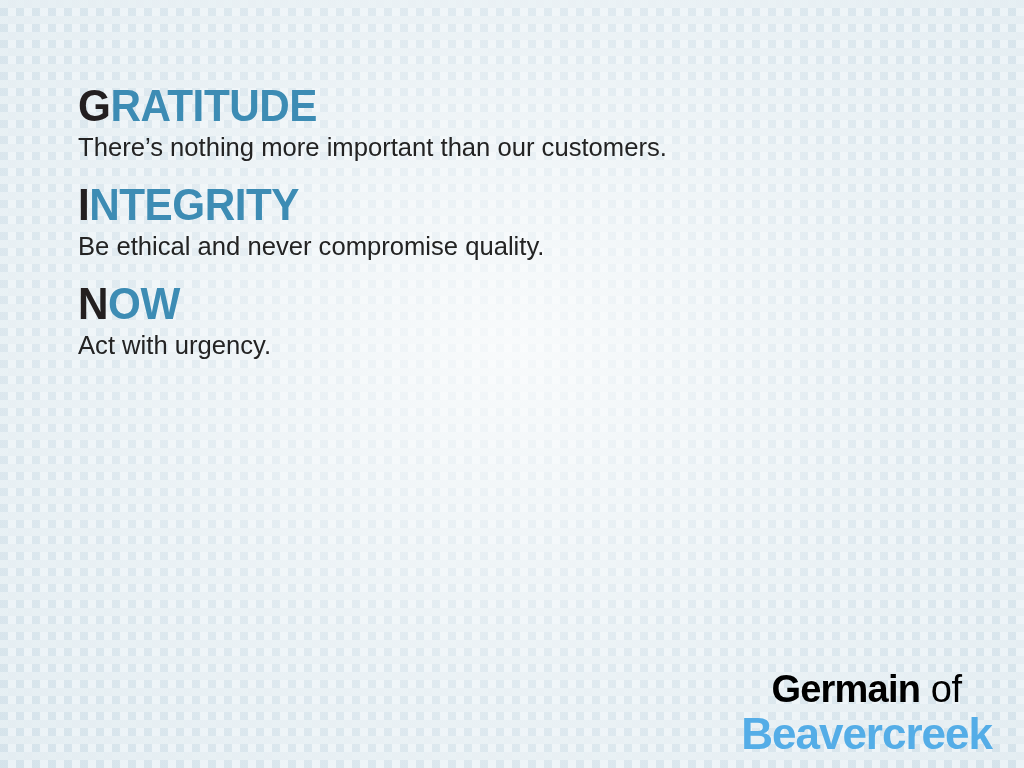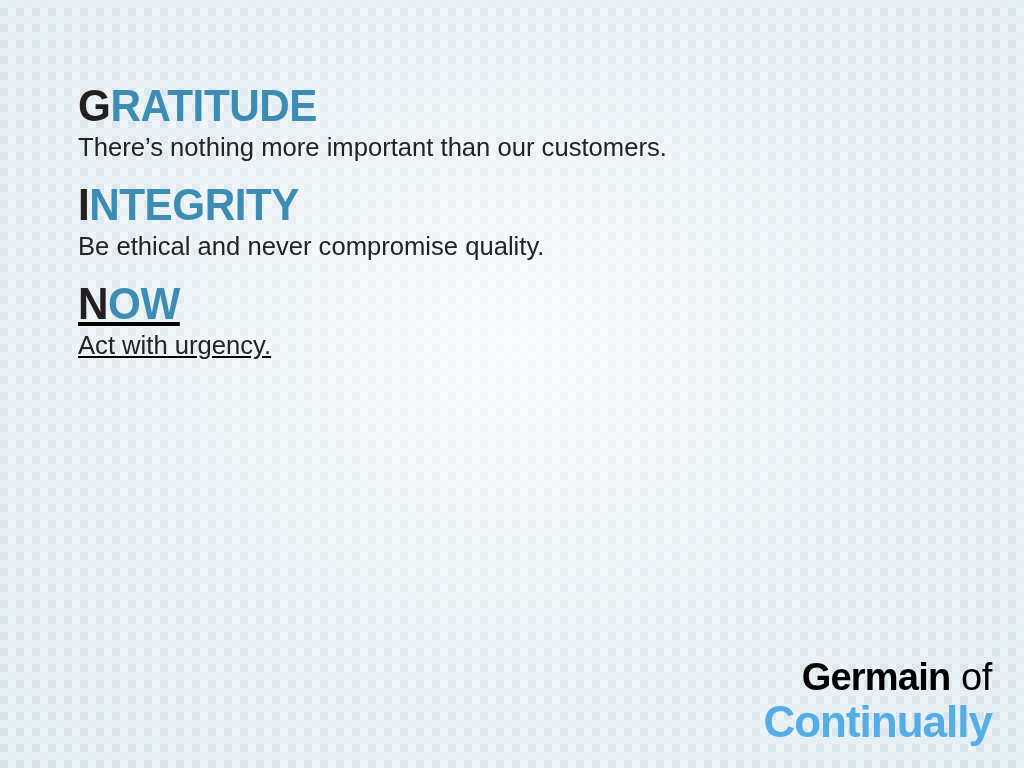--- a/index.html
+++ b/index.html
@@ -58,21 +58,20 @@
     z-index: 2;
     margin-top: 48px;
   }
 
   .value-entry {
     margin-bottom: 21px;
   }
 
   .value-entry:last-child {
     margin-bottom: 0;
-    text-decoration: underline;
   }
 
   .value-heading {
     font-family: "Liberation Sans Narrow", "Liberation Sans", "DejaVu Sans", sans-serif;
     font-weight: bold;
     font-size: 44px;
     line-height: 1.0;
     letter-spacing: -0.5px;
     color: #3d8cb4;
     white-space: nowrap;
@@ -94,22 +93,22 @@
     margin: 0;
     white-space: nowrap;
     transform: scaleX(0.985);
     transform-origin: left center;
   }
 
   
   .logo {
     position: absolute;
     right: 32px;
-    bottom: 24px;
-    text-align: right;
+    bottom: 12px;
+    text-align: center;
     z-index: 3;
     line-height: 1.0;
   }
 
   .logo-line1 {
     font-family: "Liberation Sans", "DejaVu Sans", sans-serif;
     font-size: 38px;
     color: #000000;
     white-space: nowrap;
     margin-bottom: 4px;
@@ -160,16 +159,16 @@
 
     <div class="value-entry">
       <div class="value-heading"><span class="initial">N</span><span class="remainder">OW</span></div>
       <div class="value-desc">Act with urgency.</div>
     </div>
 
   </div>
 
   <div class="logo">
     <div class="logo-line1"><span class="logo-brand">Germain</span><span>&nbsp;</span><span class="logo-of">of</span></div>
-    <div class="logo-line2">Continually</div>
+    <div class="logo-line2">Beavercreek</div>
   </div>
 
 </div>
 
 </body></html>

